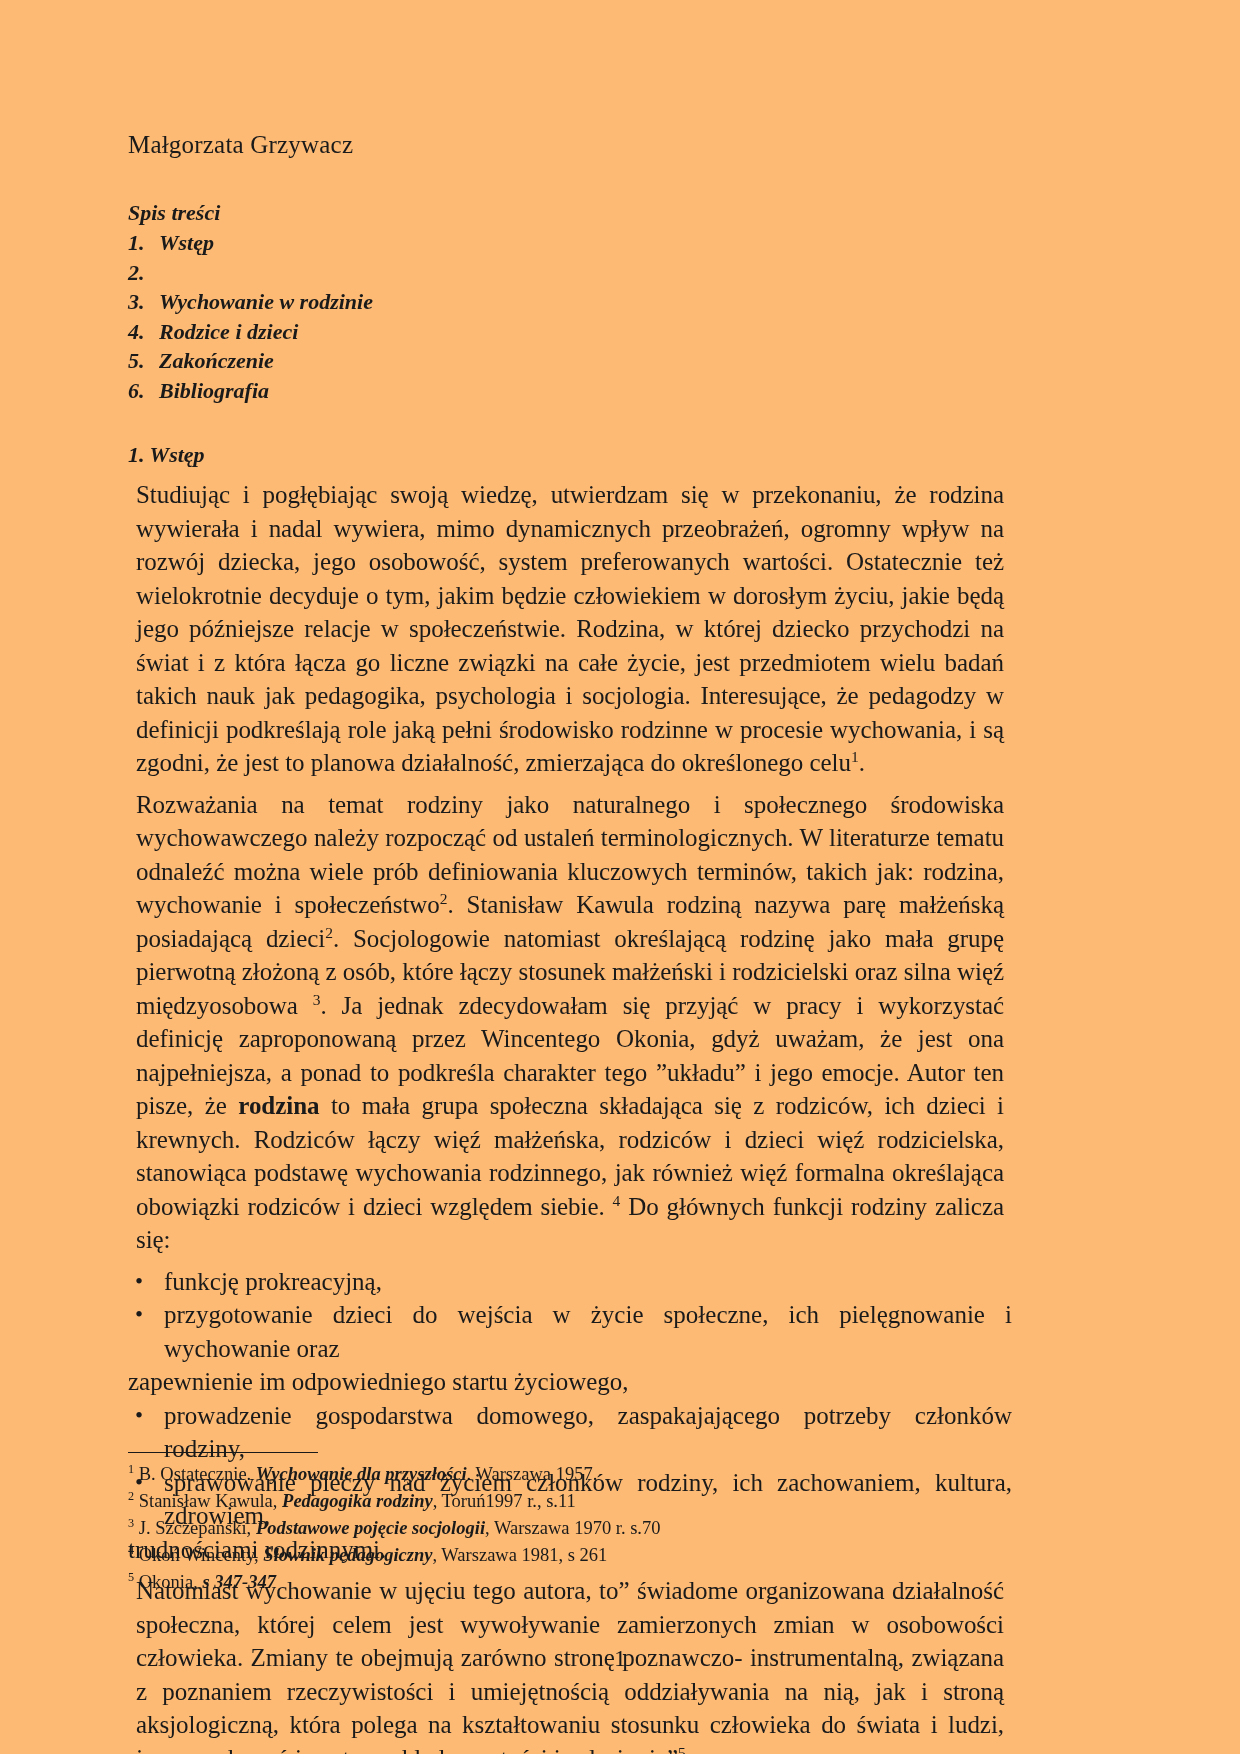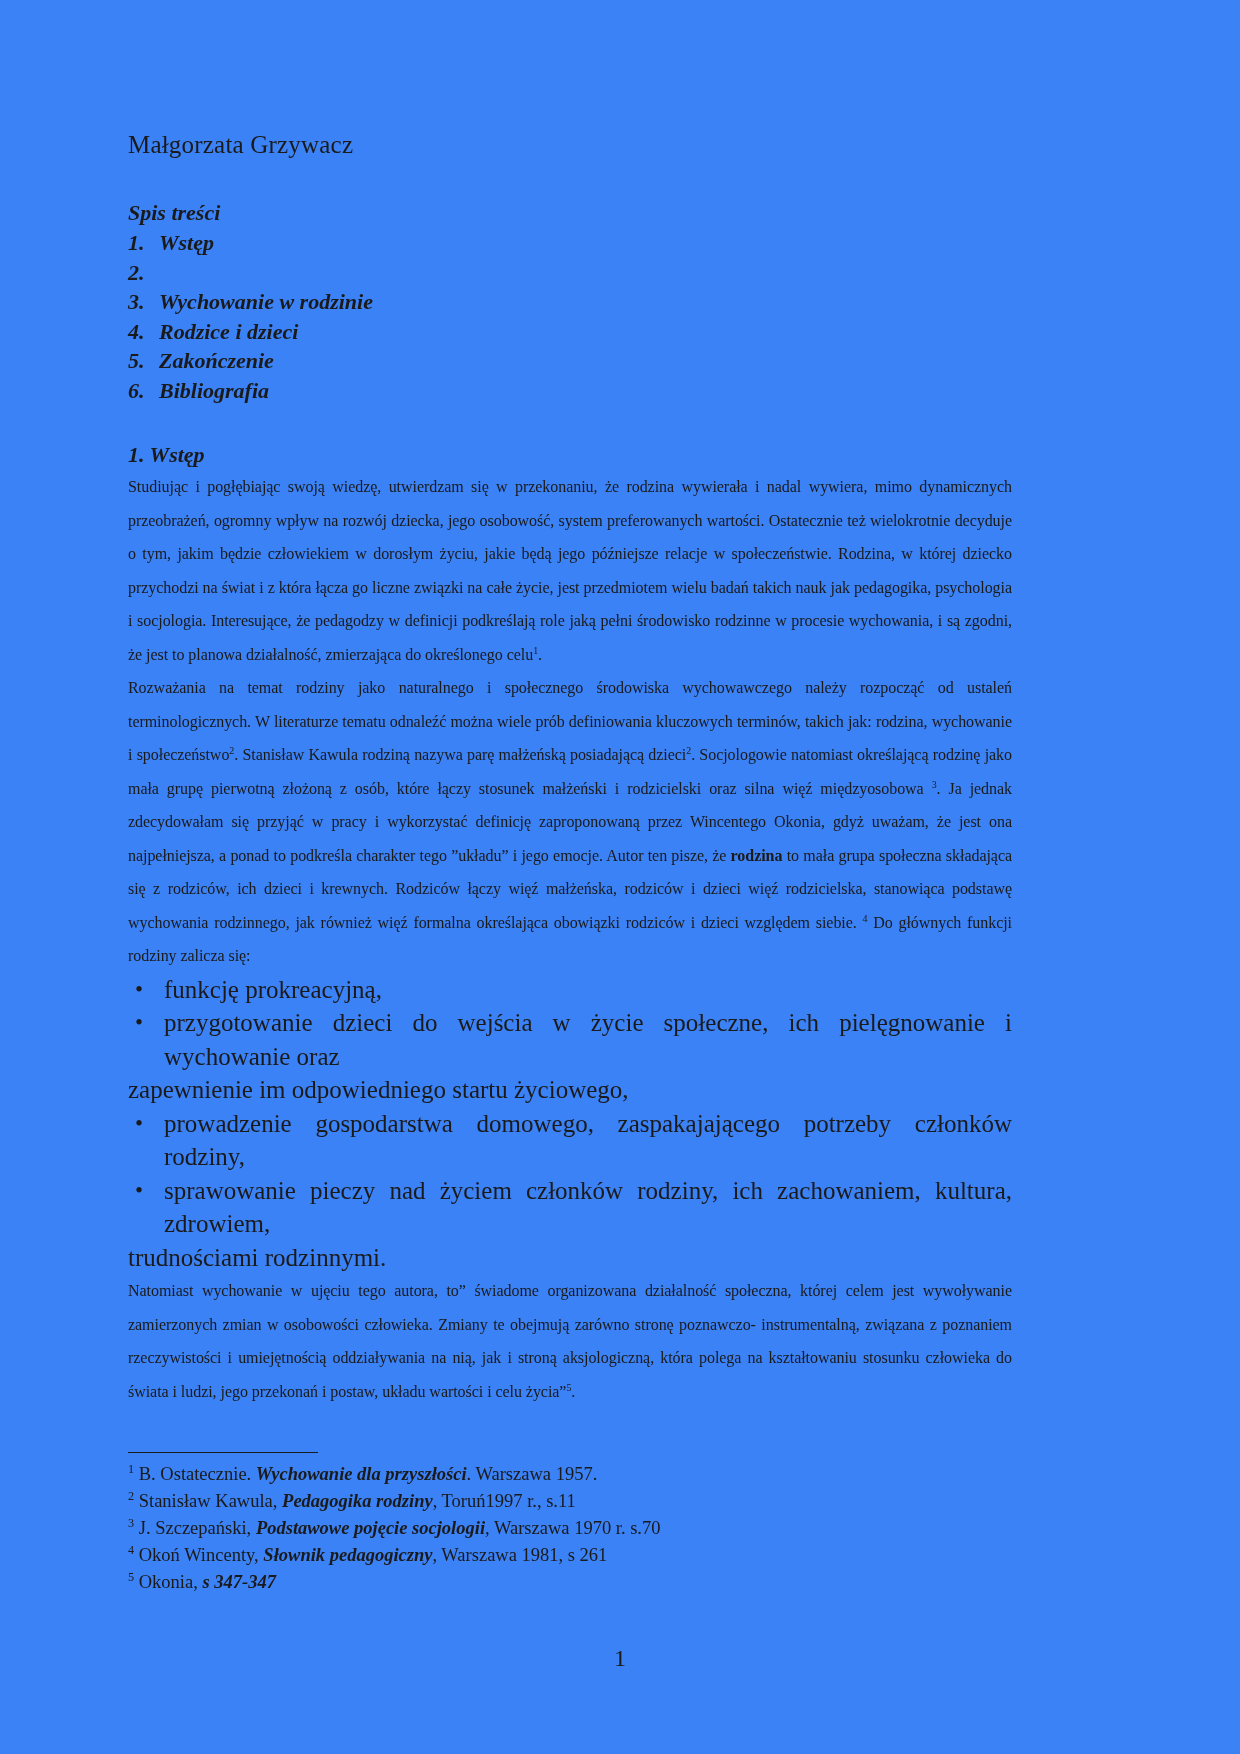--- a/index.html
+++ b/index.html
@@ -9,21 +9,21 @@
   }
   body {
     font-family: "Liberation Serif", "DejaVu Serif", serif;
     color: #1a1a1a;
   }
   .page {
     position: relative;
     width: 1240px;
     height: 1754px;
     box-sizing: border-box;
-    background: #3b82f6;
+    background: #fdba74;
     overflow: hidden;
   }
   .content {
     position: absolute;
     left: 128px;
     top: 128px;
     width: 884px;
   }
   .author {
     font-size: 25px;
@@ -64,25 +64,25 @@
     flex: 0 0 31px;
   }
   .section-heading {
     font-size: 22px;
     line-height: 30px;
     font-weight: bold;
     font-style: italic;
     margin-top: 35px;
   }
   p.body {
-    font-size: 16px;
+    font-size: 25px;
     line-height: 33.5px;
     text-align: justify;
     text-justify: inter-word;
-    margin: 0;
+    margin: 8px;
     letter-spacing: -0.05px;
   }
   sup {
     font-size: 0.62em;
     vertical-align: super;
     line-height: 0;
   }
   .bullets {
     list-style: none;
     margin: 0;

